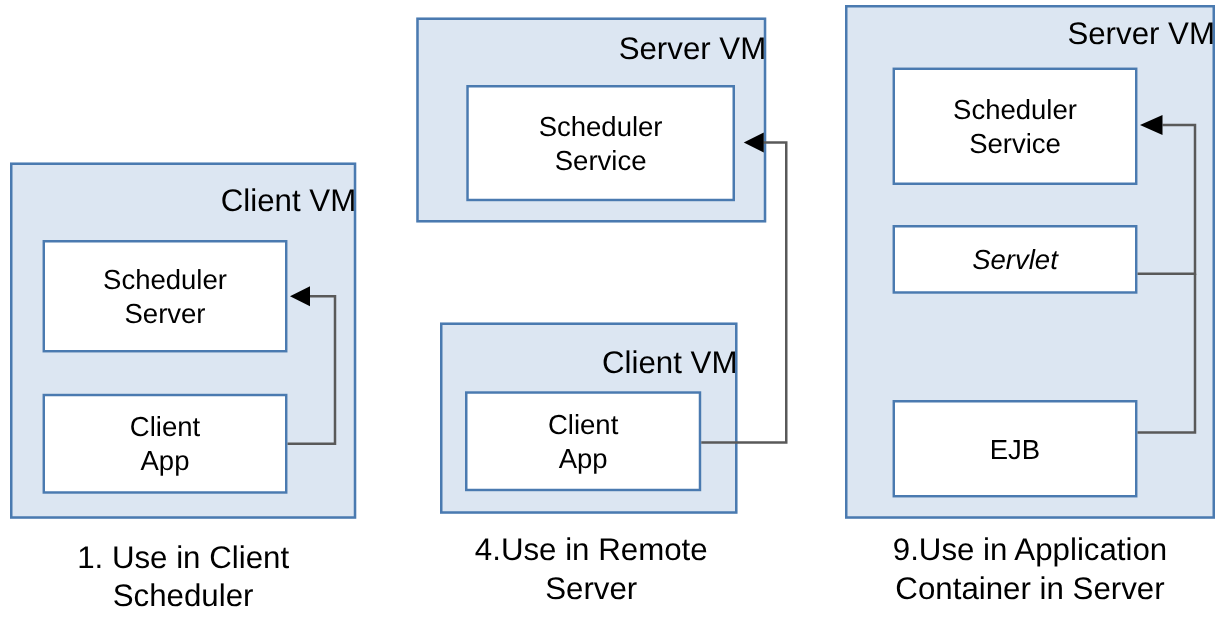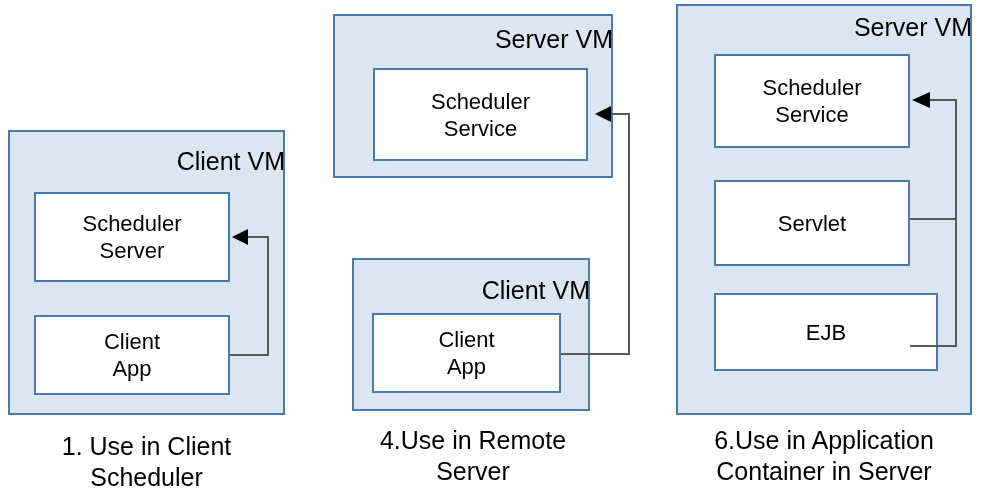--- a/index.html
+++ b/index.html
@@ -146,37 +146,37 @@
 
     <div class="vm-title" style="left:676px; top:12px; width:296px;">Server VM</div>
 
     <div class="inner-box" style="left:714px; top:54px; width:196px; height:94px;">
       <div>
         <span>Scheduler</span>
         <span>Service</span>
       </div>
     </div>
 
-    <div class="inner-box" style="left:714px; top:180px; width:196px; height:86px;">
+    <div class="inner-box" style="left:714px; top:180px; width:196px; height:55px;font-style:italic;">
       <div>
         <span>Servlet</span>
       </div>
     </div>
 
-    <div class="inner-box" style="left:714px; top:293px; width:224px; height:78px;">
+    <div class="inner-box" style="left:714px; top:320px; width:196px; height:78px;">
       <div>
         <span>EJB</span>
       </div>
     </div>
 
     <svg class="connector">
       <path d="M 910 219 L 956 219 L 956 100 L 930 100" fill="none" stroke="#595959" stroke-width="2"></path>
       <path d="M 910 346 L 956 346 L 956 219" fill="none" stroke="#595959" stroke-width="2"></path>
       <polygon points="930,92 912,100 930,108" fill="#000000"></polygon>
     </svg>
 
     <div class="caption" style="left:668px; top:425px; width:312px;">
-      <div>6.Use in Application</div>
+      <div>9.Use in Application</div>
       <div>Container in Server</div>
     </div>
   </div>
 
 </div>
 
 </body></html>

